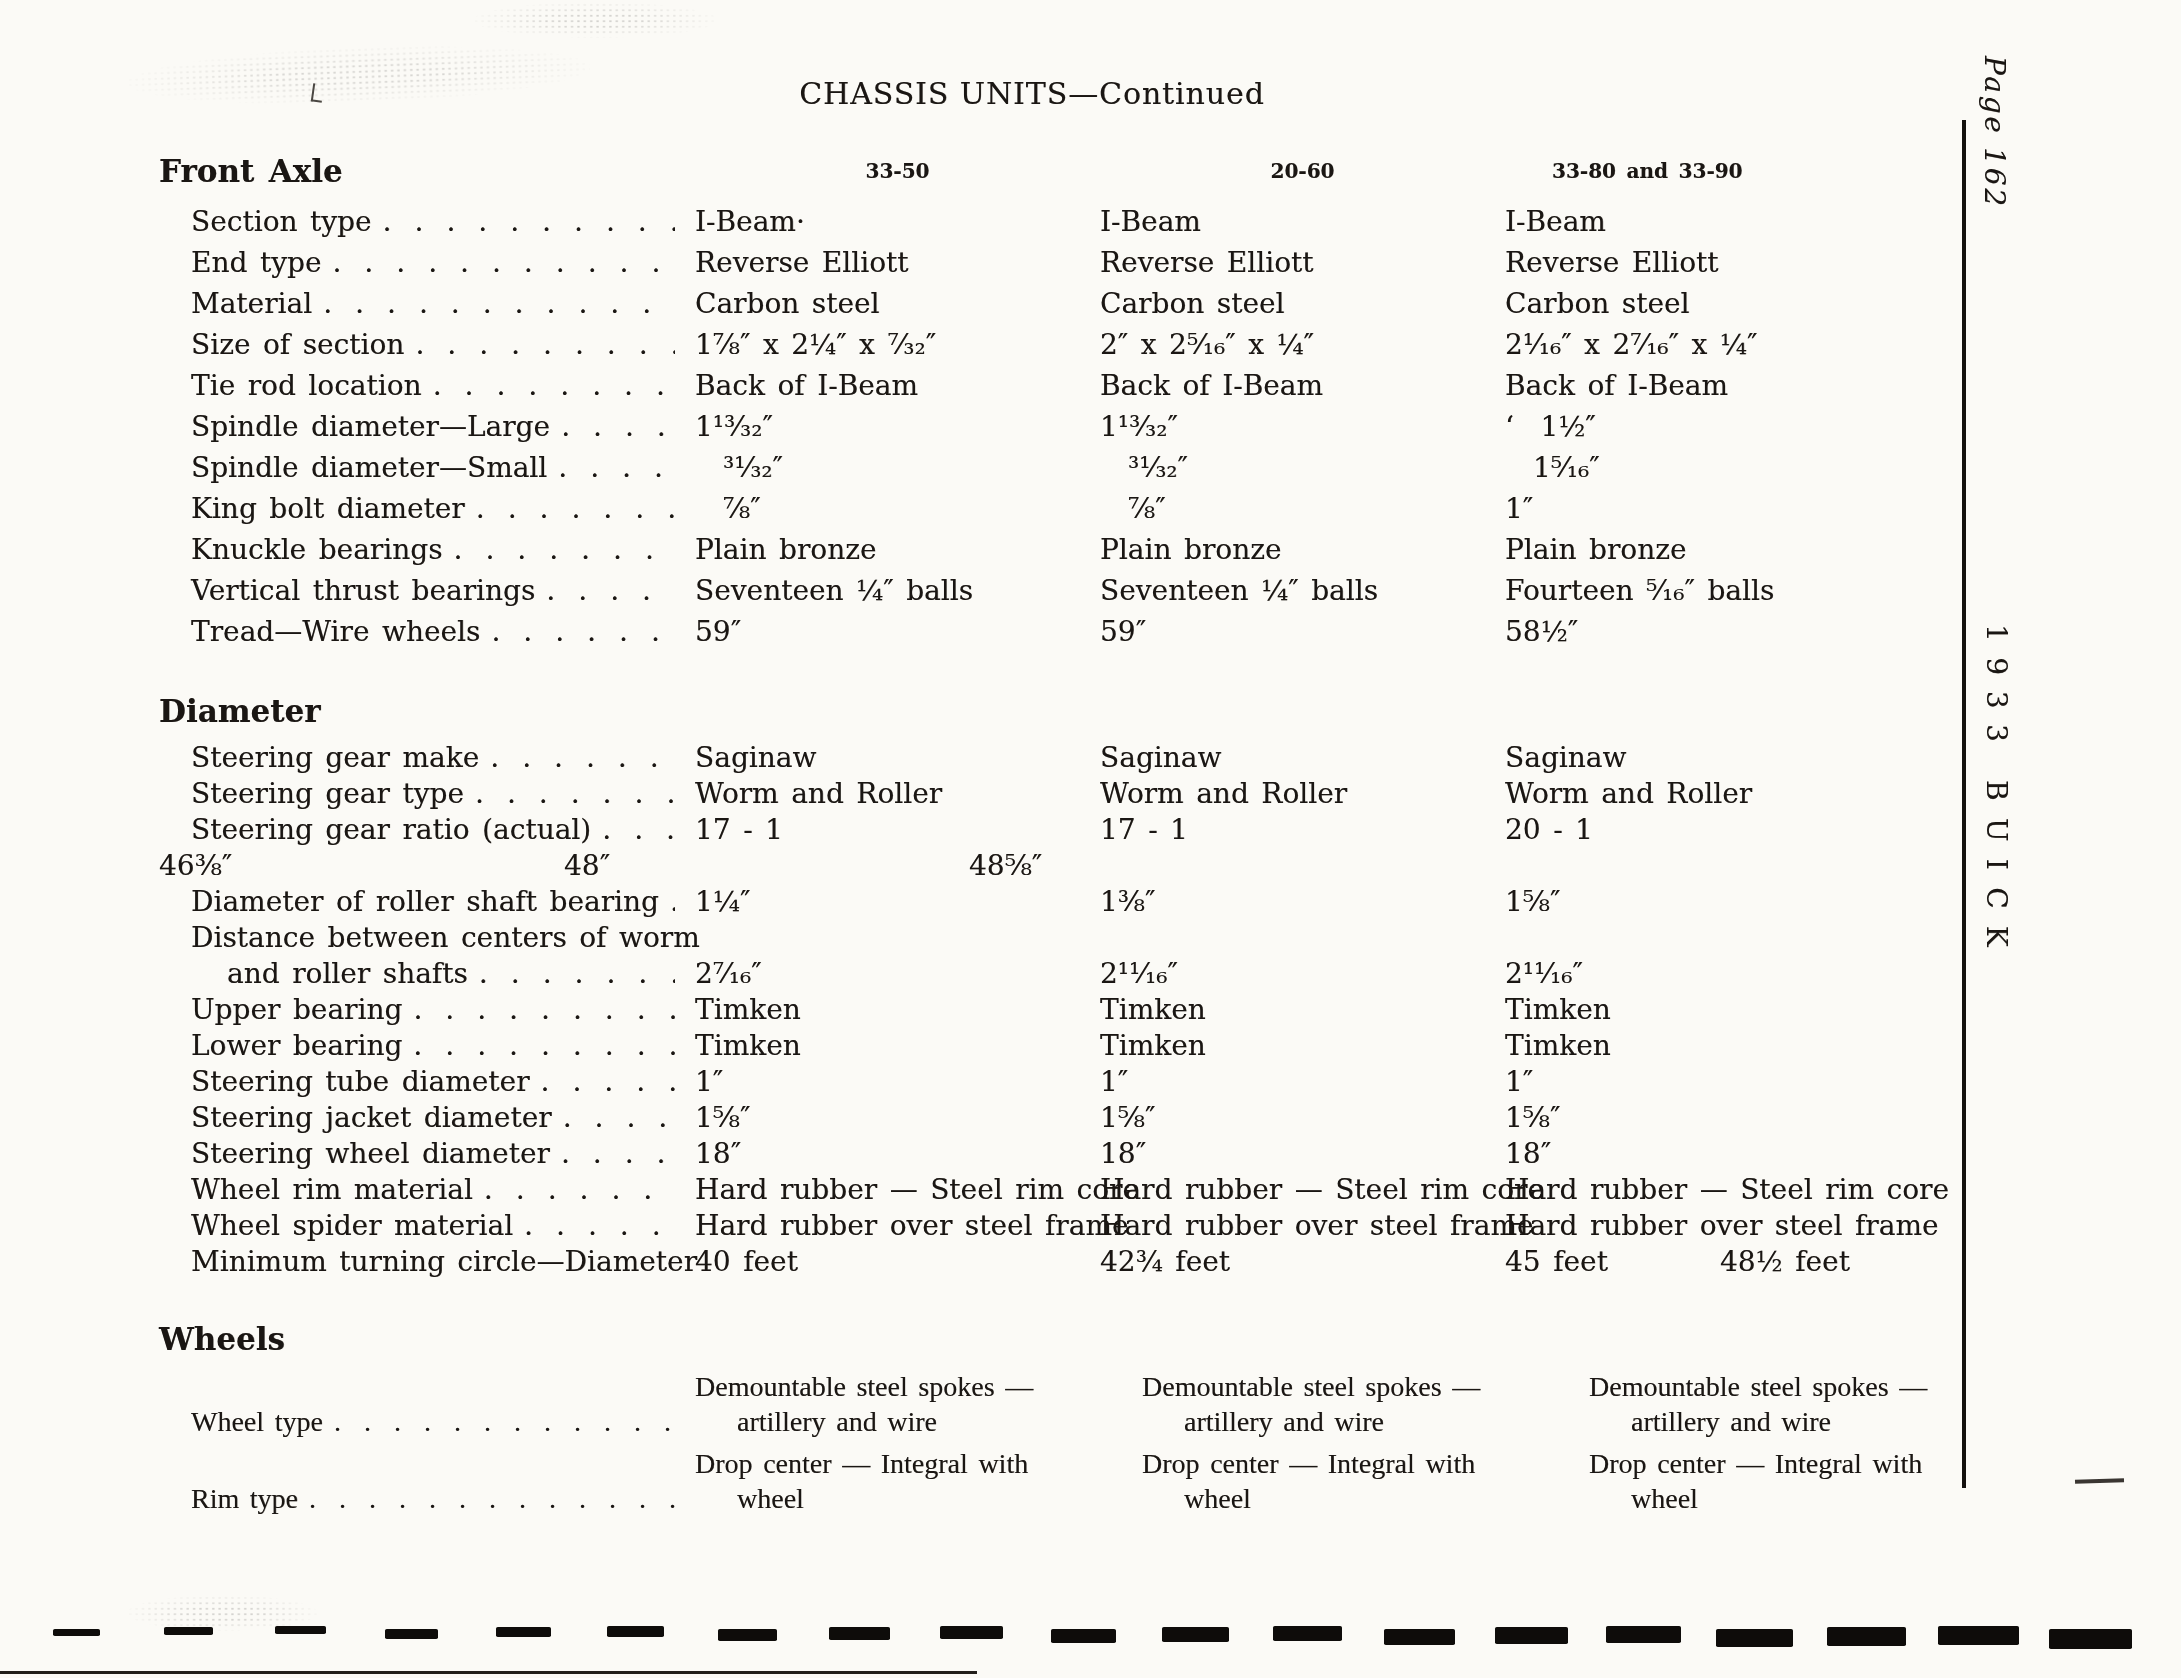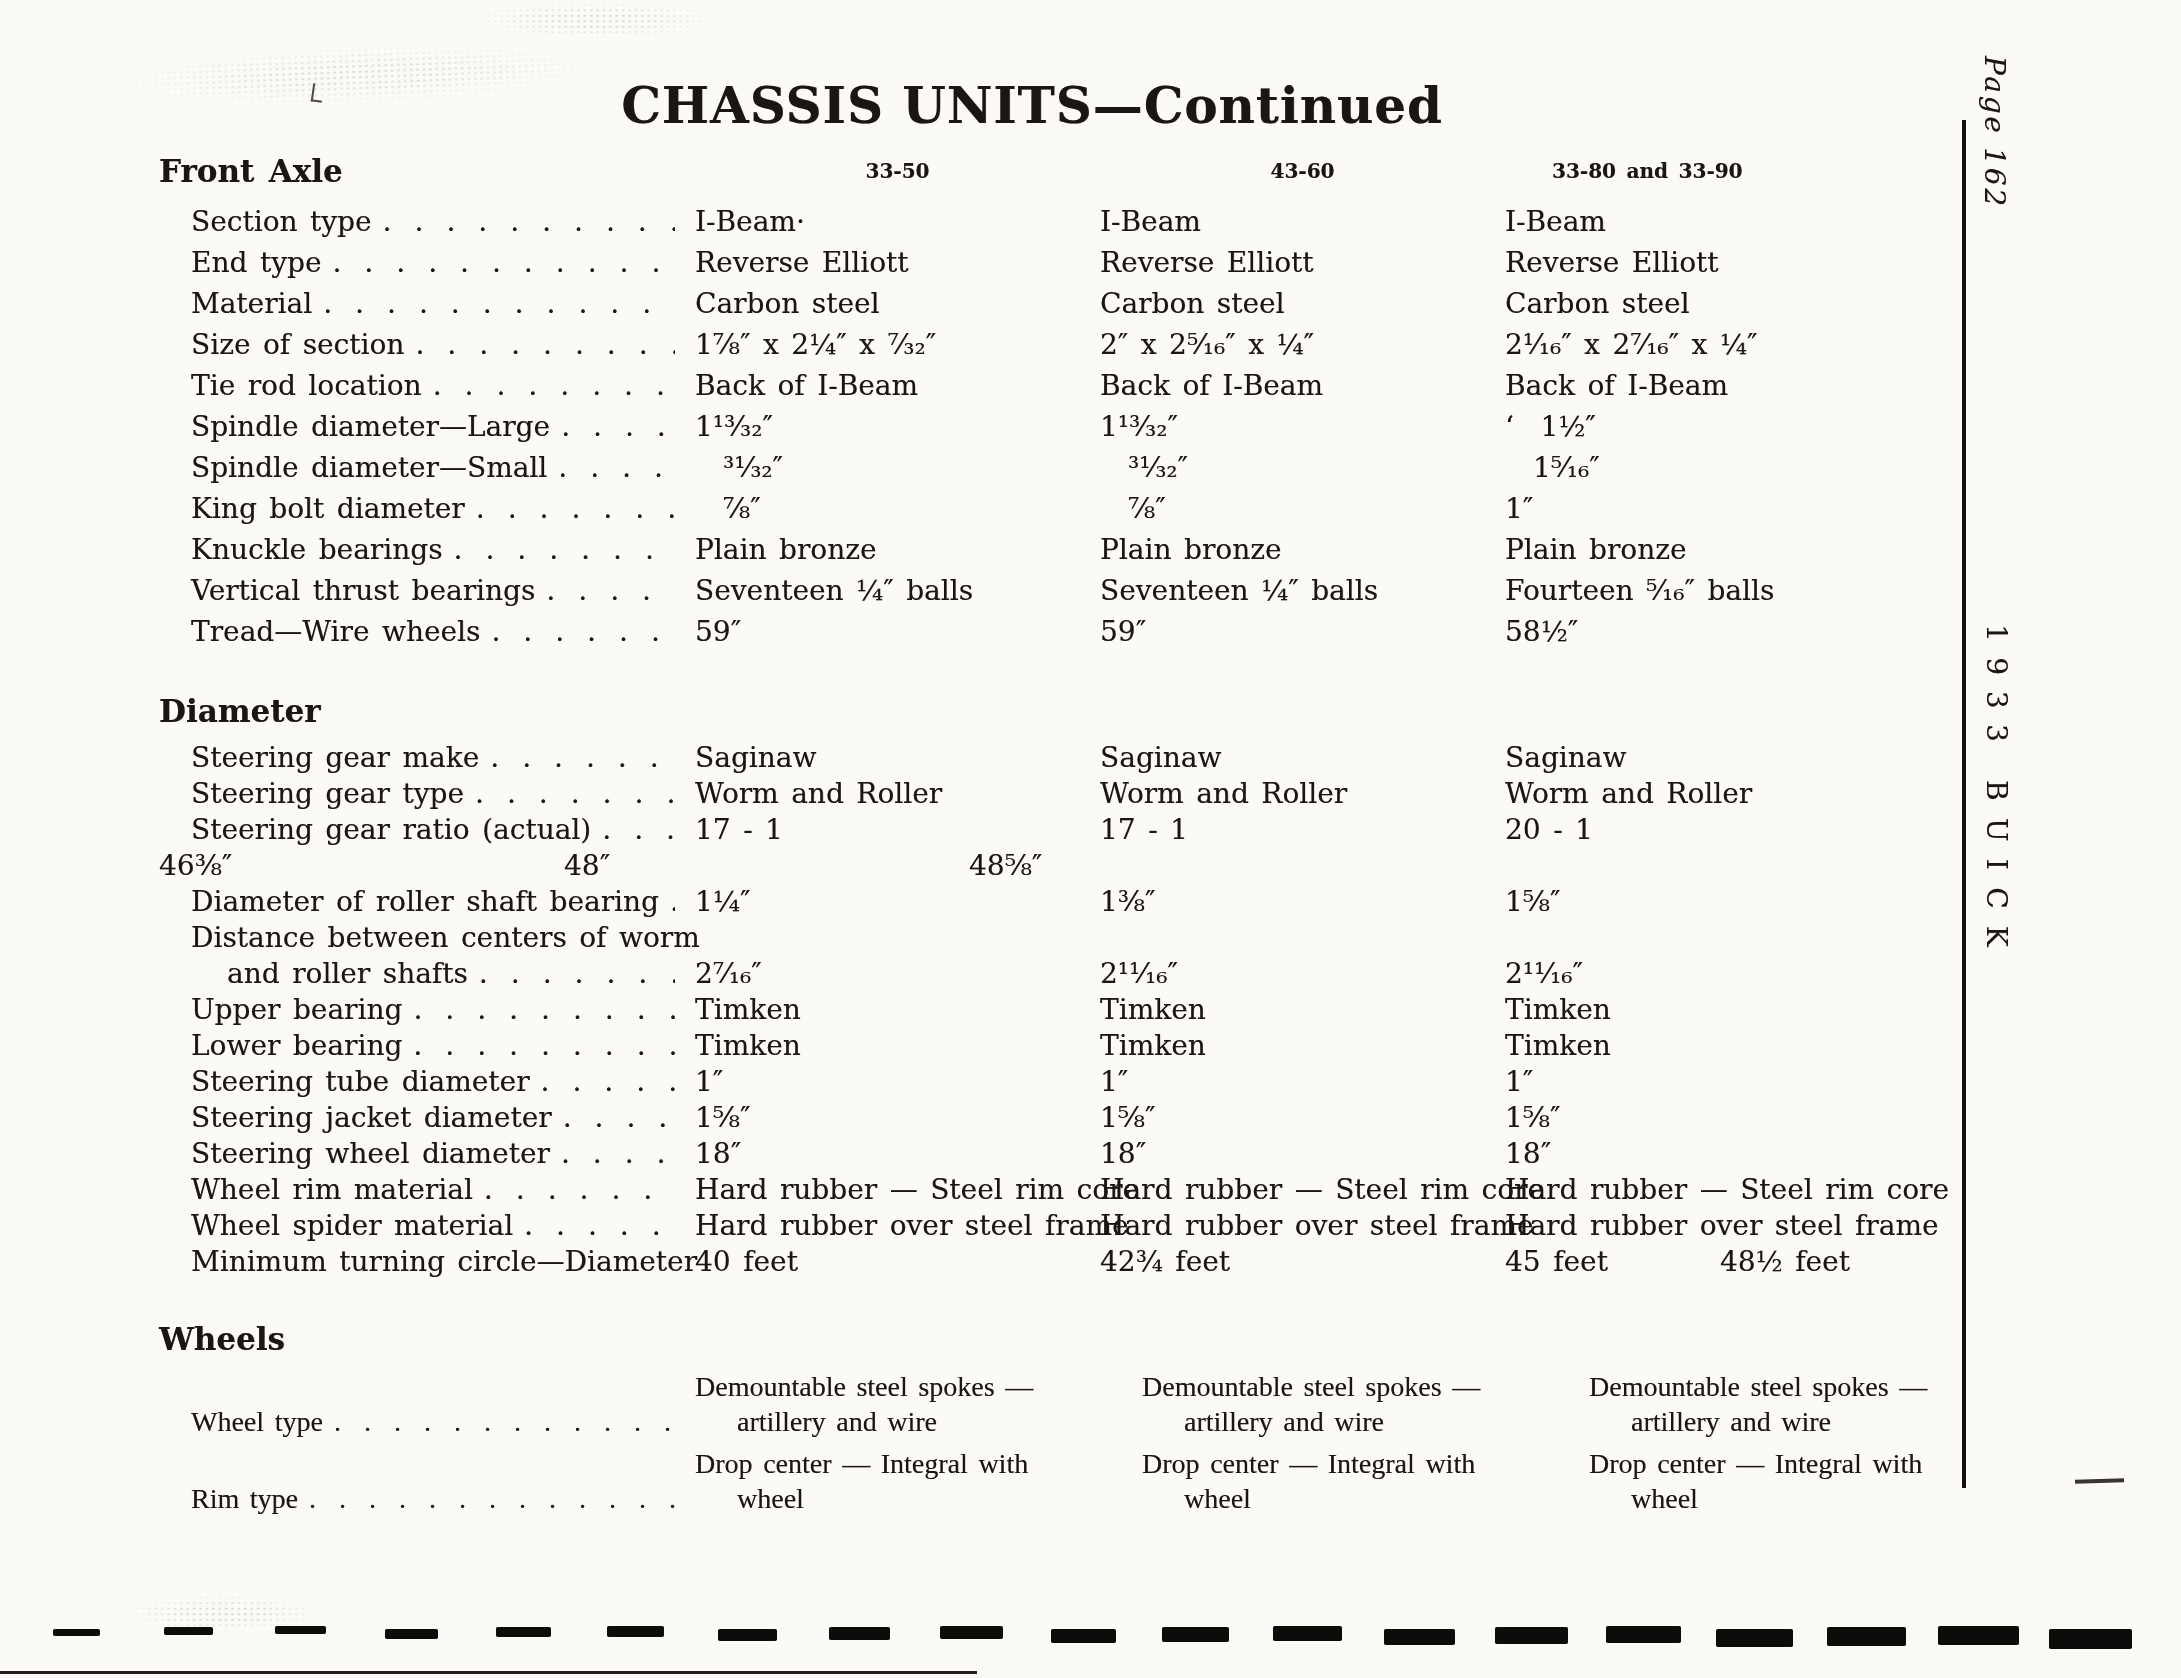--- a/index.html
+++ b/index.html
@@ -5,21 +5,21 @@
   :root{ --ink:#1a1613; --paper:#fbfaf6; }
   html,body{margin:0;padding:0;}
   body{
     width:2182px;height:1678px;position:relative;overflow:hidden;
     background:var(--paper);color:var(--ink);
     font-family:"DejaVu Serif","Liberation Serif",serif;
     text-shadow:0.3px 0.3px 0.5px rgba(25,18,10,.45);
   }
   .page-title{
     position:absolute;top:76px;left:0;width:2064px;text-align:center;
-    font-size:50px;font-weight:bold;letter-spacing:0.9px;
+    font-size:30px;font-weight:normal;letter-spacing:0.9px;
   }
   
   .spec-table{position:absolute;left:155px;top:144px;width:1900px;font-size:28px;word-spacing:3.6px;}
   .section{margin:4px;}
   .section + .section{margin-top:36px;}
   .sec-head-row{display:flex;height:47px;line-height:47px;margin-bottom:5.5px;font-weight:bold;}
   .sec-heading{width:536px;font-size:31px;}
   .col-head{font-size:20px;}
   .col-head.c0,.col-head.c1{width:405px;text-align:center;}
   .col-head.c2{width:545px;padding-left:47px;box-sizing:border-box;}
@@ -71,21 +71,21 @@
 <div class="pen-mark"></div>
 <div class="edge-dash"></div>
 
 <div class="page-title">CHASSIS UNITS—Continued</div>
 
 <div class="spec-table">
     <div class="section sec-front-axle">
       <div class="sec-head-row">
         <div class="sec-heading">Front Axle</div>
         <div class="col-head c0">33-50</div>
-        <div class="col-head c1">43-60</div>
+        <div class="col-head c1">20-60</div>
         <div class="col-head c2">33-80 and 33-90</div>
       </div>
       <div class="row">
         <div class="label-cell">
           <span class="lbl">Section type</span>
           <span class="dots">........................................</span>
         </div>
         <div class="val c0">I-Beam·</div>
         <div class="val c1">I-Beam</div>
         <div class="val c2">I-Beam</div>

